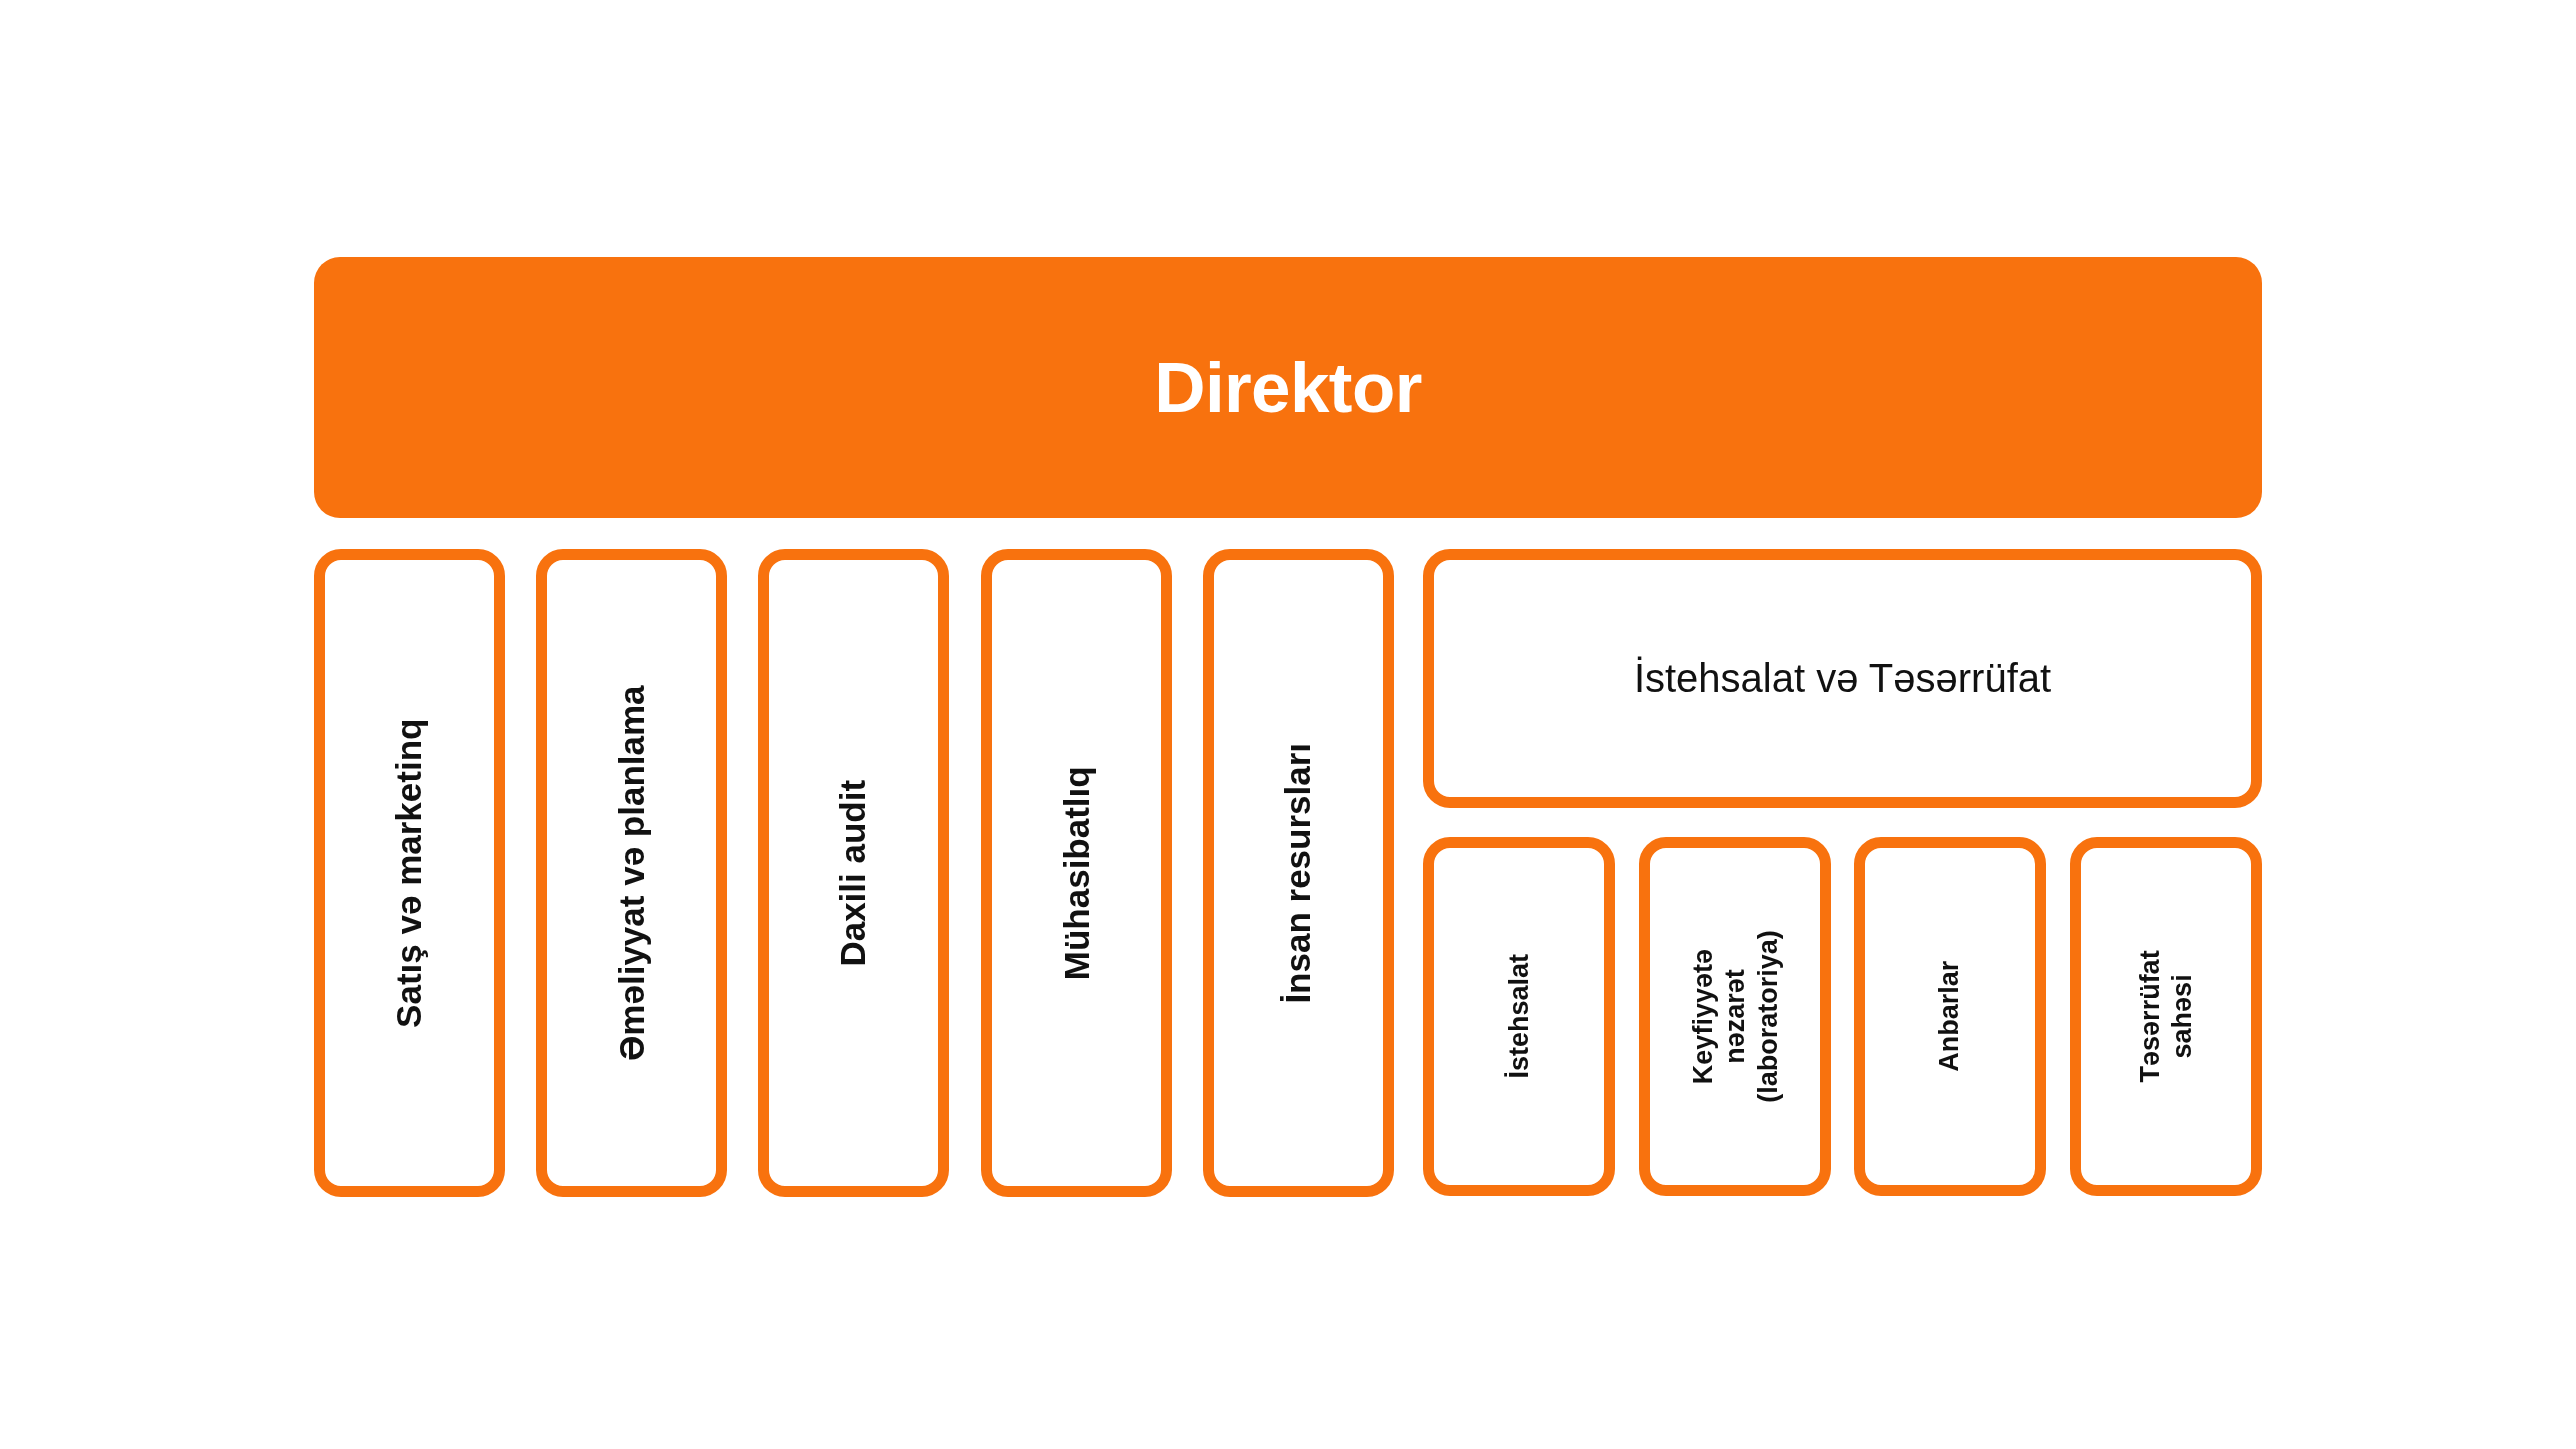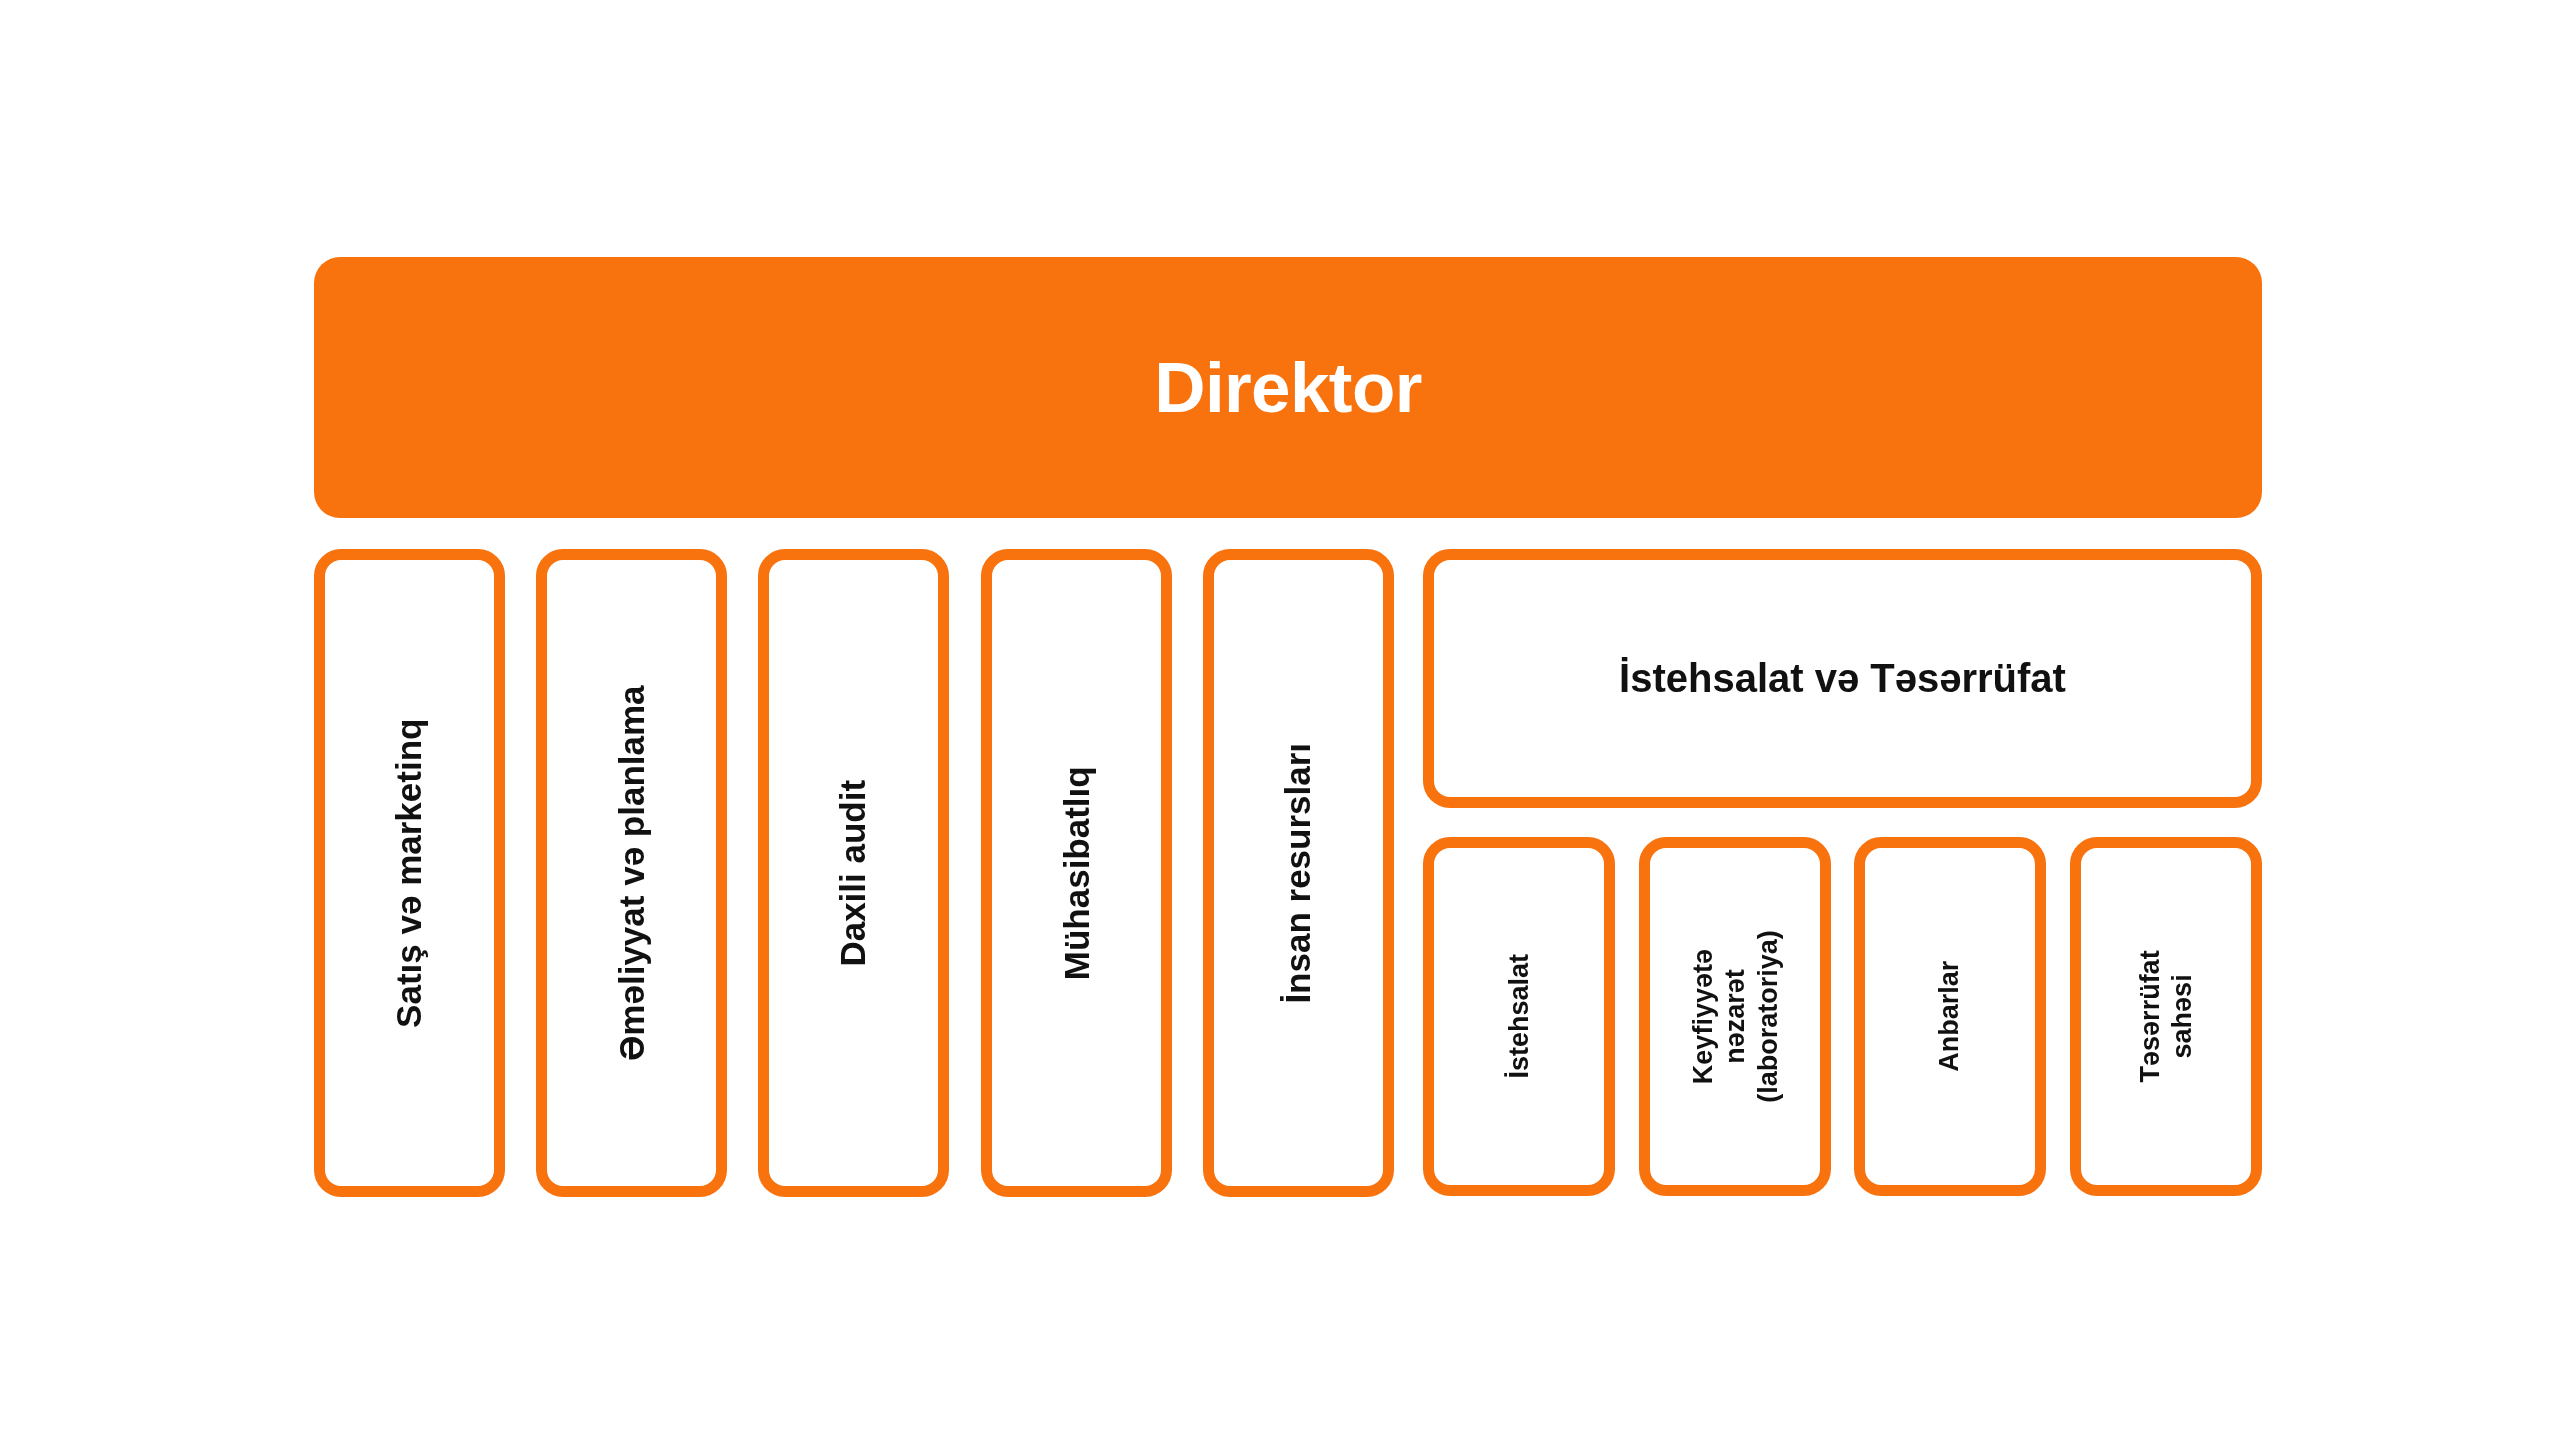--- a/index.html
+++ b/index.html
@@ -61,21 +61,21 @@
     font-weight:bold;
     font-size:35px;
     line-height:1.1;
   }
   .group-header{
     left:1423px; top:549px;
     width:839px; height:259px;
   }
   .group-header-label{
     color:var(--ink);
-    font-weight:bold;
+    font-weight:normal;
     font-size:40px;
     white-space:nowrap;
   }
   .sub{
     top:837px;
     width:192px;
     height:359px;
   }
   .sub-1{left:1423px;}
   .sub-2{left:1639px;}

